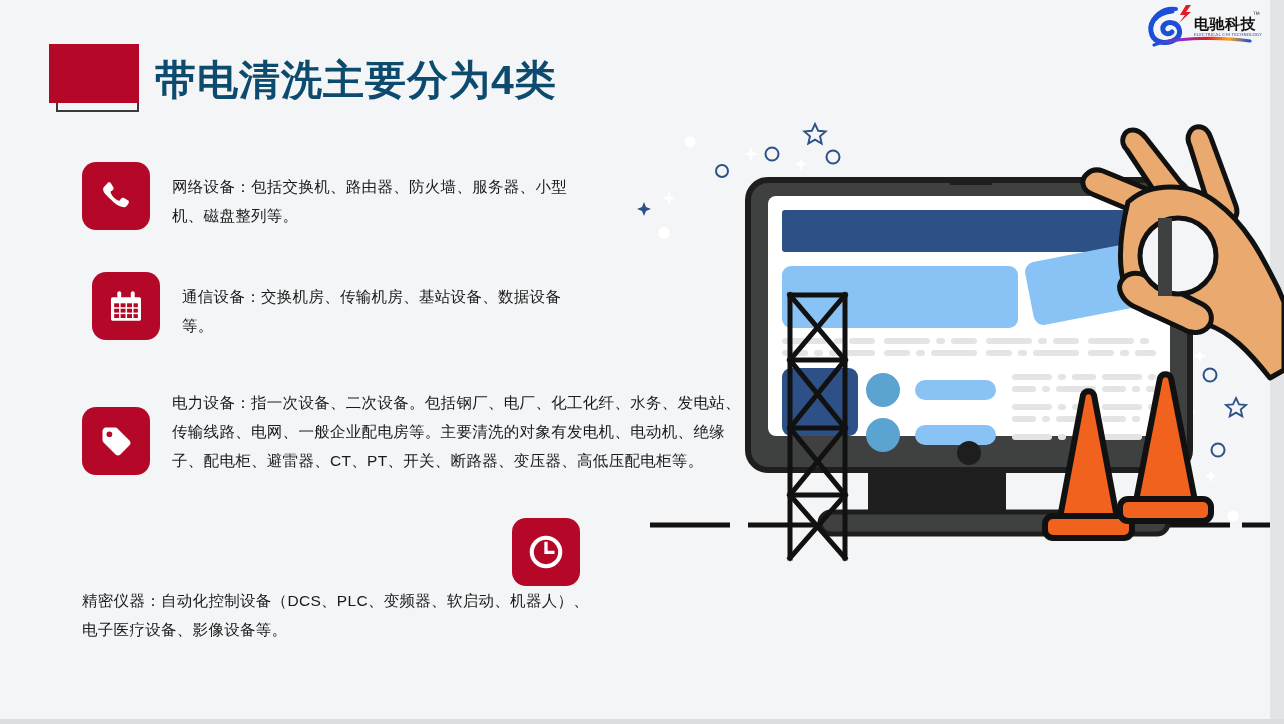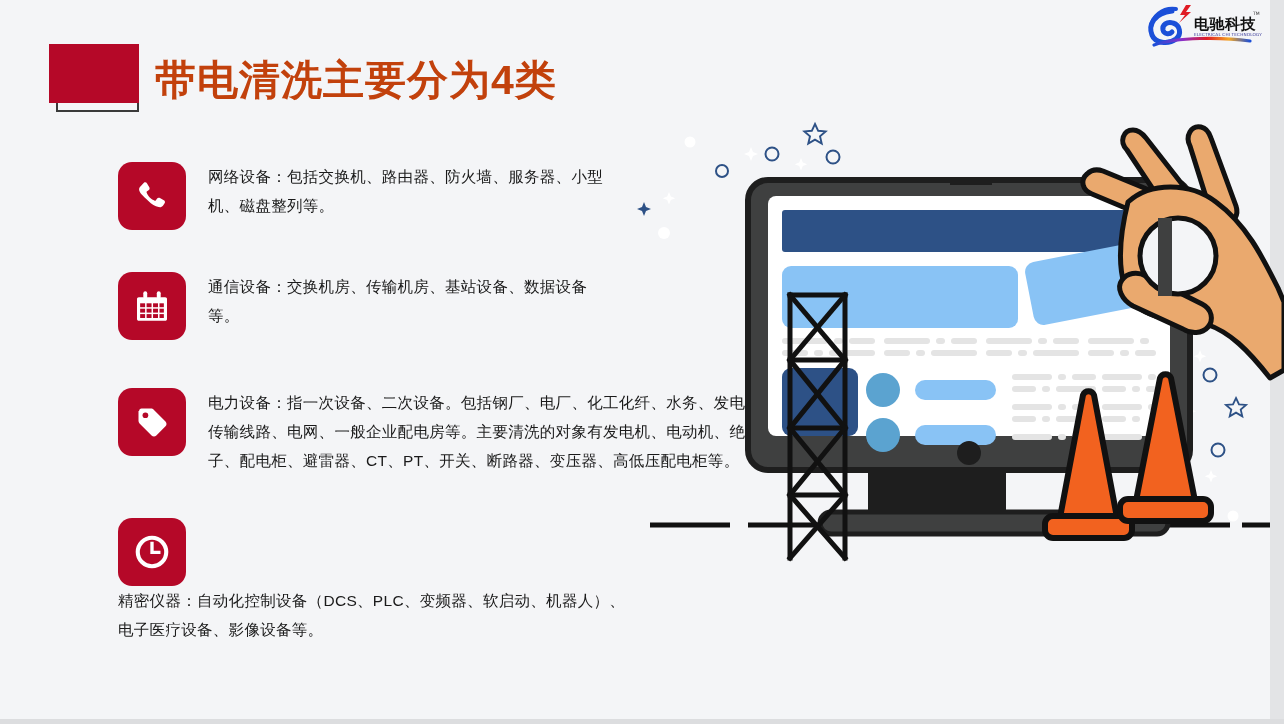--- a/index.html
+++ b/index.html
@@ -25,40 +25,40 @@
   .title-sq-outline {
     position:absolute; left:16px; top:22px; width:83px; height:60px;
     border:2px solid #3a3a3a; background:transparent;
   }
   .title-sq-fill {
     position:absolute; left:9px; top:14px; width:90px; height:59px;
     background:#b50828;
   }
   .title-text {
     position:absolute; left:115px; top:23px;
-    font-size:41px; font-weight:bold; color:#c2410c;
+    font-size:41px; font-weight:bold; color:#0c4a6e;
     letter-spacing:1px; white-space:nowrap; line-height:54px;
   }
 
   
   .items { position:absolute; left:0; top:150px; width:760px; }
-  .item { position:absolute; display:flex; align-items:flex-start;margin-left:36px; }
+  .item { position:absolute; display:flex; align-items:flex-end; }
   .item-icon {
     width:68px; height:68px; border-radius:14px; background:#b50828;
     flex:0 0 68px; display:flex; align-items:center; justify-content:center;
     margin-right:22px;
   }
   .item-icon svg { display:block; }
   .item-text {
     font-size:15.5px; color:#1a1a1a; line-height:29px;
     font-family:"Liberation Sans","DejaVu Sans",sans-serif;
     letter-spacing:0.3px;
   }
   .it1 { left:82px; top:12px; width:500px; }
-  .it2 { left:82px; top:122px; width:470px; }
+  .it2 { left:92px; top:122px; width:470px; }
   .it3 { left:82px; top:238px; width:660px; }
   .it4 { left:82px; top:368px; width:520px;flex-direction:column; }
 
   
   .illo { position:absolute; left:630px; top:110px; width:654px; height:480px; }
   .illo svg { display:block; }
 </style>
 </head>
 <body>
 

